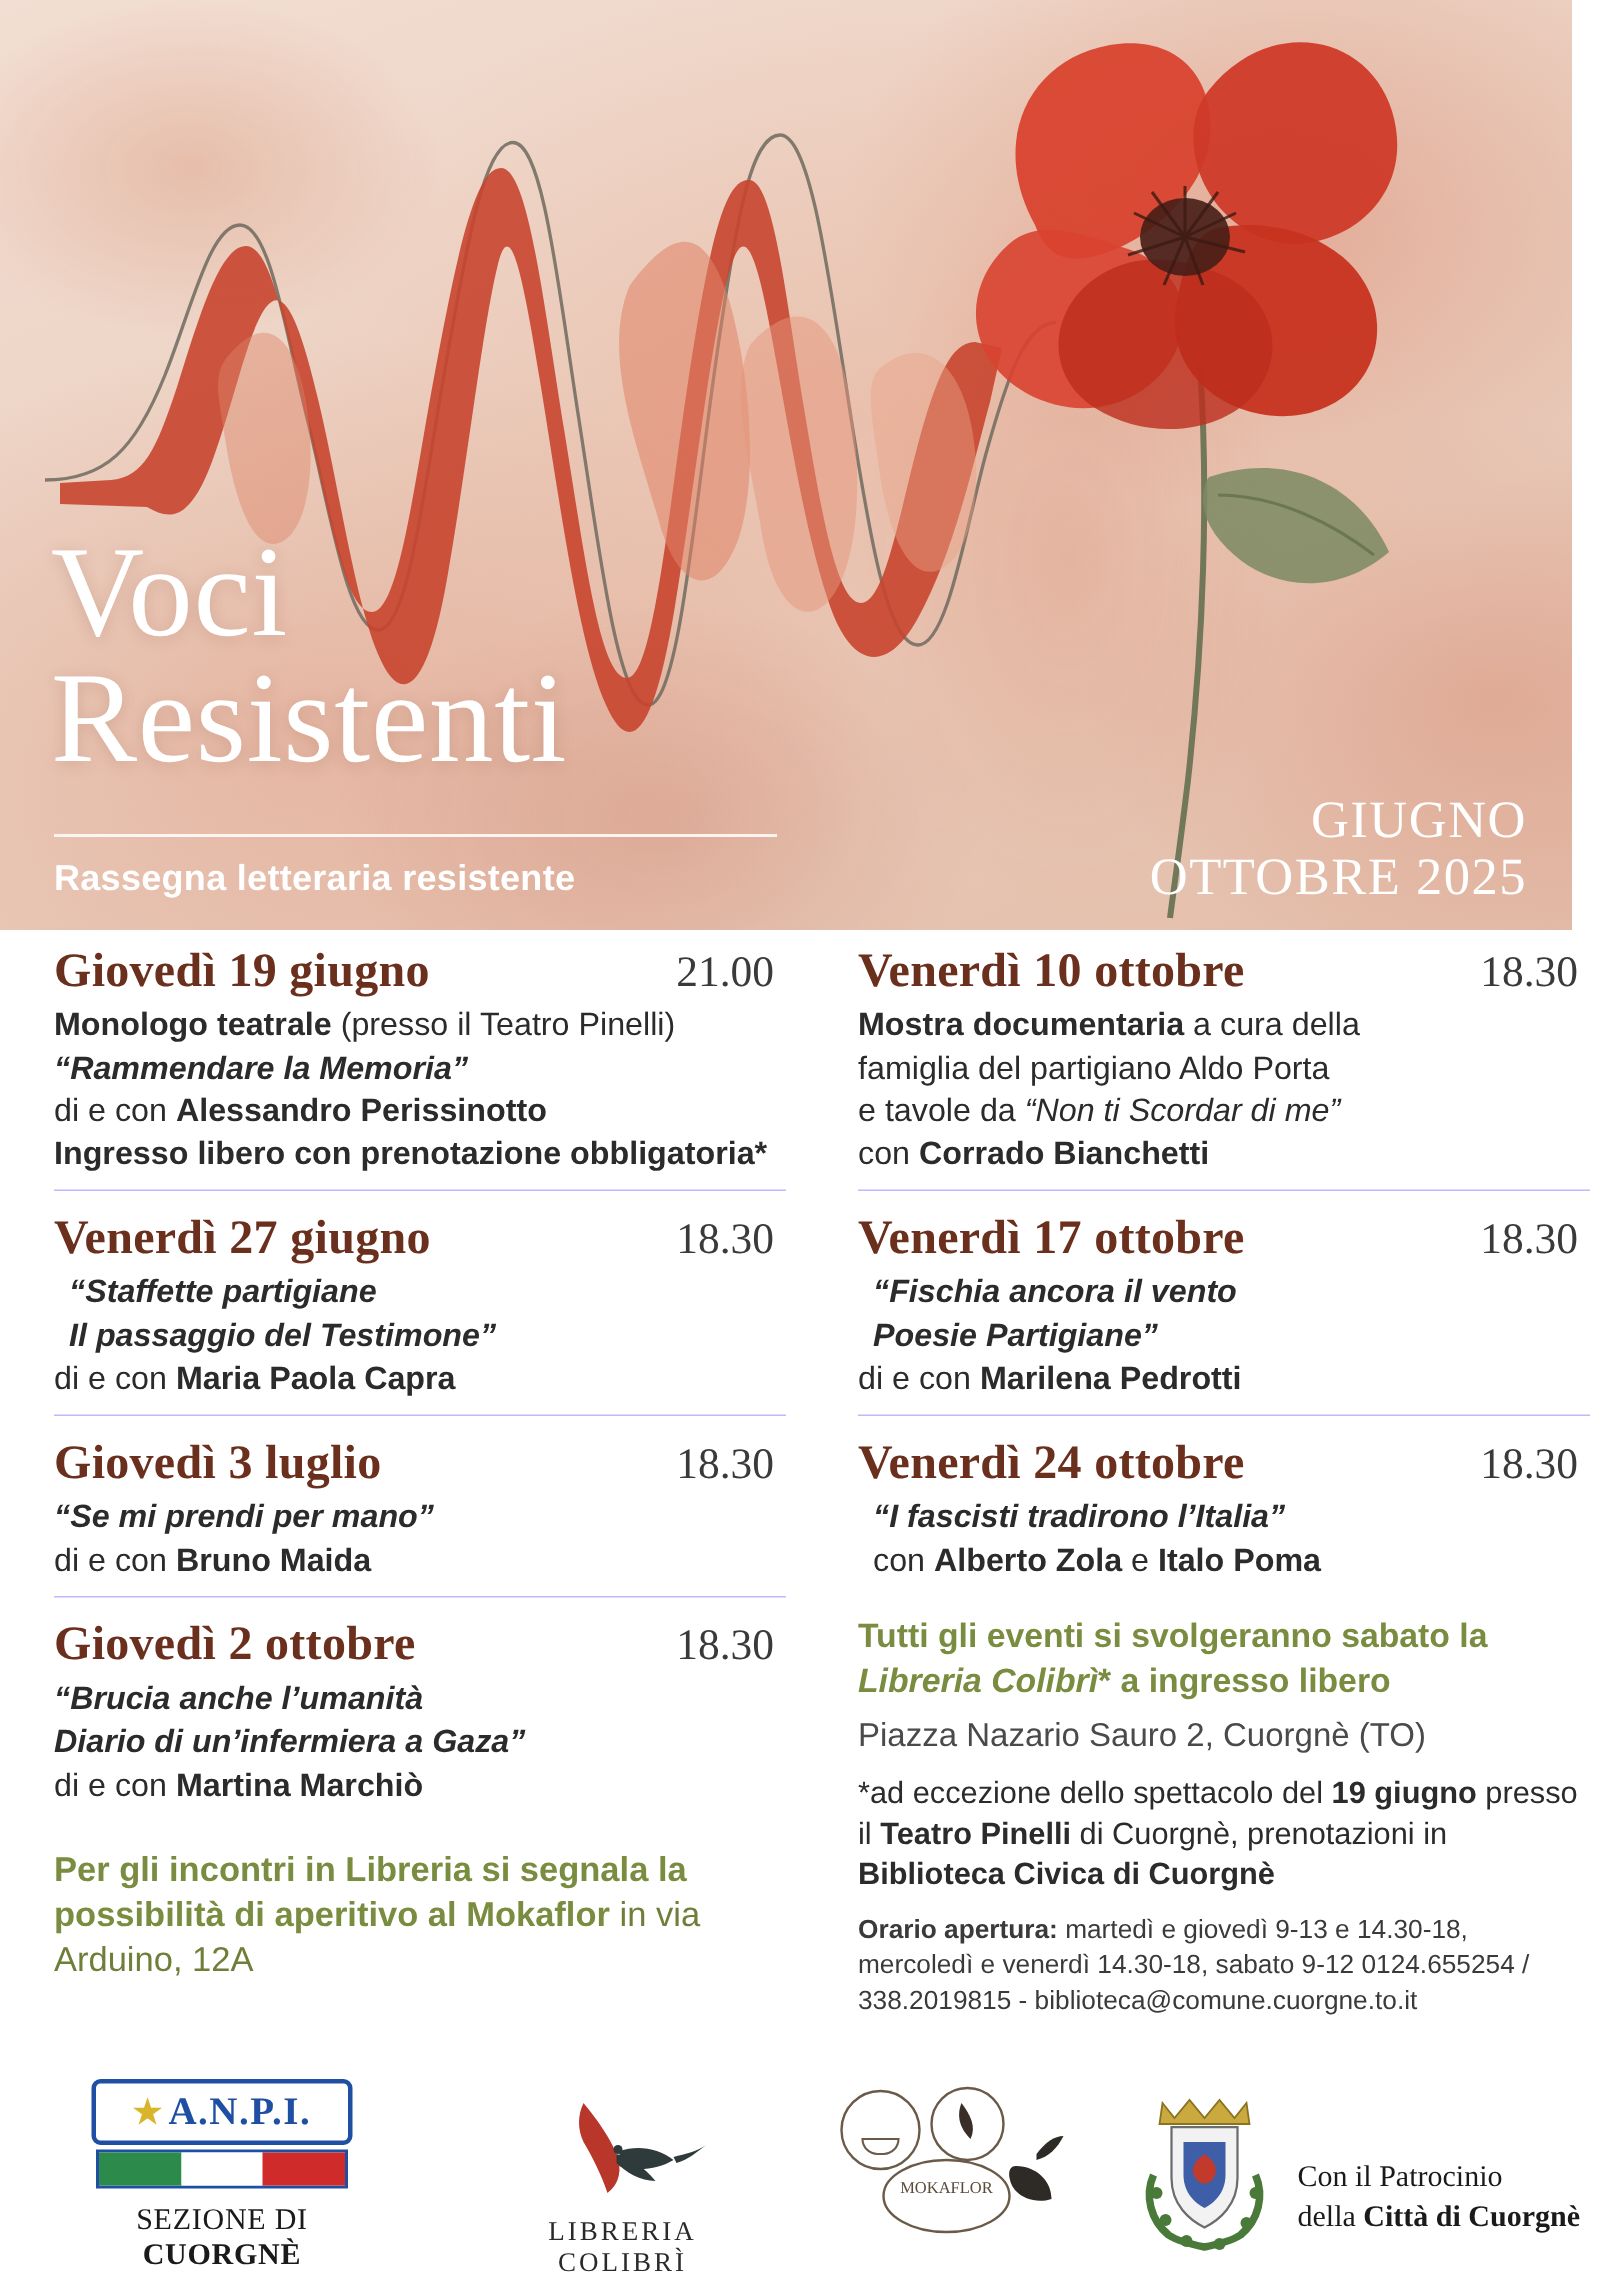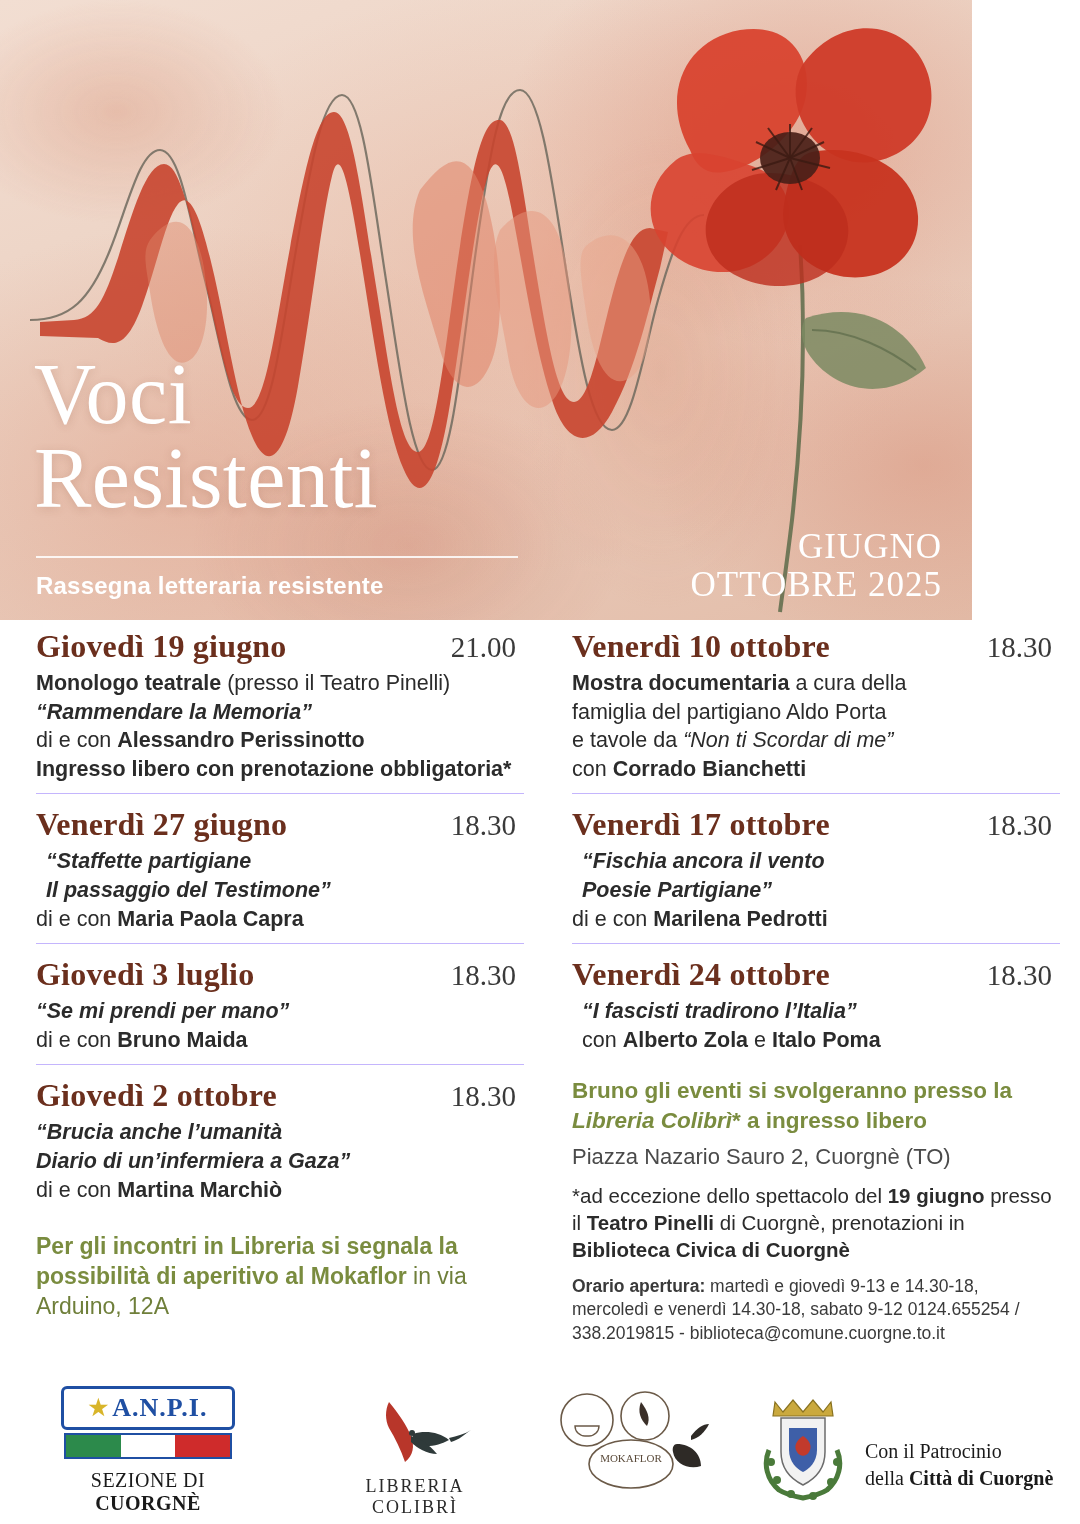--- a/index.html
+++ b/index.html
@@ -12,21 +12,21 @@
     height: 1524px;
     font-family: "Liberation Sans", sans-serif;
     color: #2b2b2b;
     overflow: hidden;
     position: relative;
   }
 
   
   .hero {
     position: relative;
-    width: 972px;
+    width: 1048px;
     height: 620px;
     overflow: hidden;
     background: #a21caf;
   }
   .hero-wash {
     position: absolute;
     inset: 0;
     background:
       radial-gradient(ellipse 420px 300px at 82% 22%, rgba(214,120,94,0.40), rgba(214,120,94,0) 70%),
       radial-gradient(ellipse 520px 360px at 20% 78%, rgba(219,139,112,0.35), rgba(219,139,112,0) 72%),
@@ -399,21 +399,21 @@
             <div class="event-time">18.30</div>
           </div>
           <div class="event-lines">
             <span class="l"><span class="bi indent">“I fascisti tradirono l’Italia”</span></span>
             <span class="l"><span class="indent">con </span><span class="b">Alberto Zola</span><span> e </span><span class="b">Italo Poma</span></span>
           </div>
         </div>
       </div>
 
     <div class="venue">
-      <span class="l">Bruno gli eventi si svolgeranno presso la</span>
+      <span class="l">Tutti gli eventi si svolgeranno sabato la</span>
       <span class="l"><span class="iq">Libreria Colibrì</span><span>* a ingresso libero</span></span>
     </div>
     <div class="venue-addr">Piazza Nazario Sauro 2, Cuorgnè (TO)</div>
 
     <div class="footnote">
       <span class="l"><span>*ad eccezione dello spettacolo del </span><span class="b">19 giugno</span><span> presso</span></span>
       <span class="l"><span>il </span><span class="b">Teatro Pinelli</span><span> di Cuorgnè, prenotazioni in</span></span>
       <span class="l b">Biblioteca Civica di Cuorgnè</span>
     </div>
 

